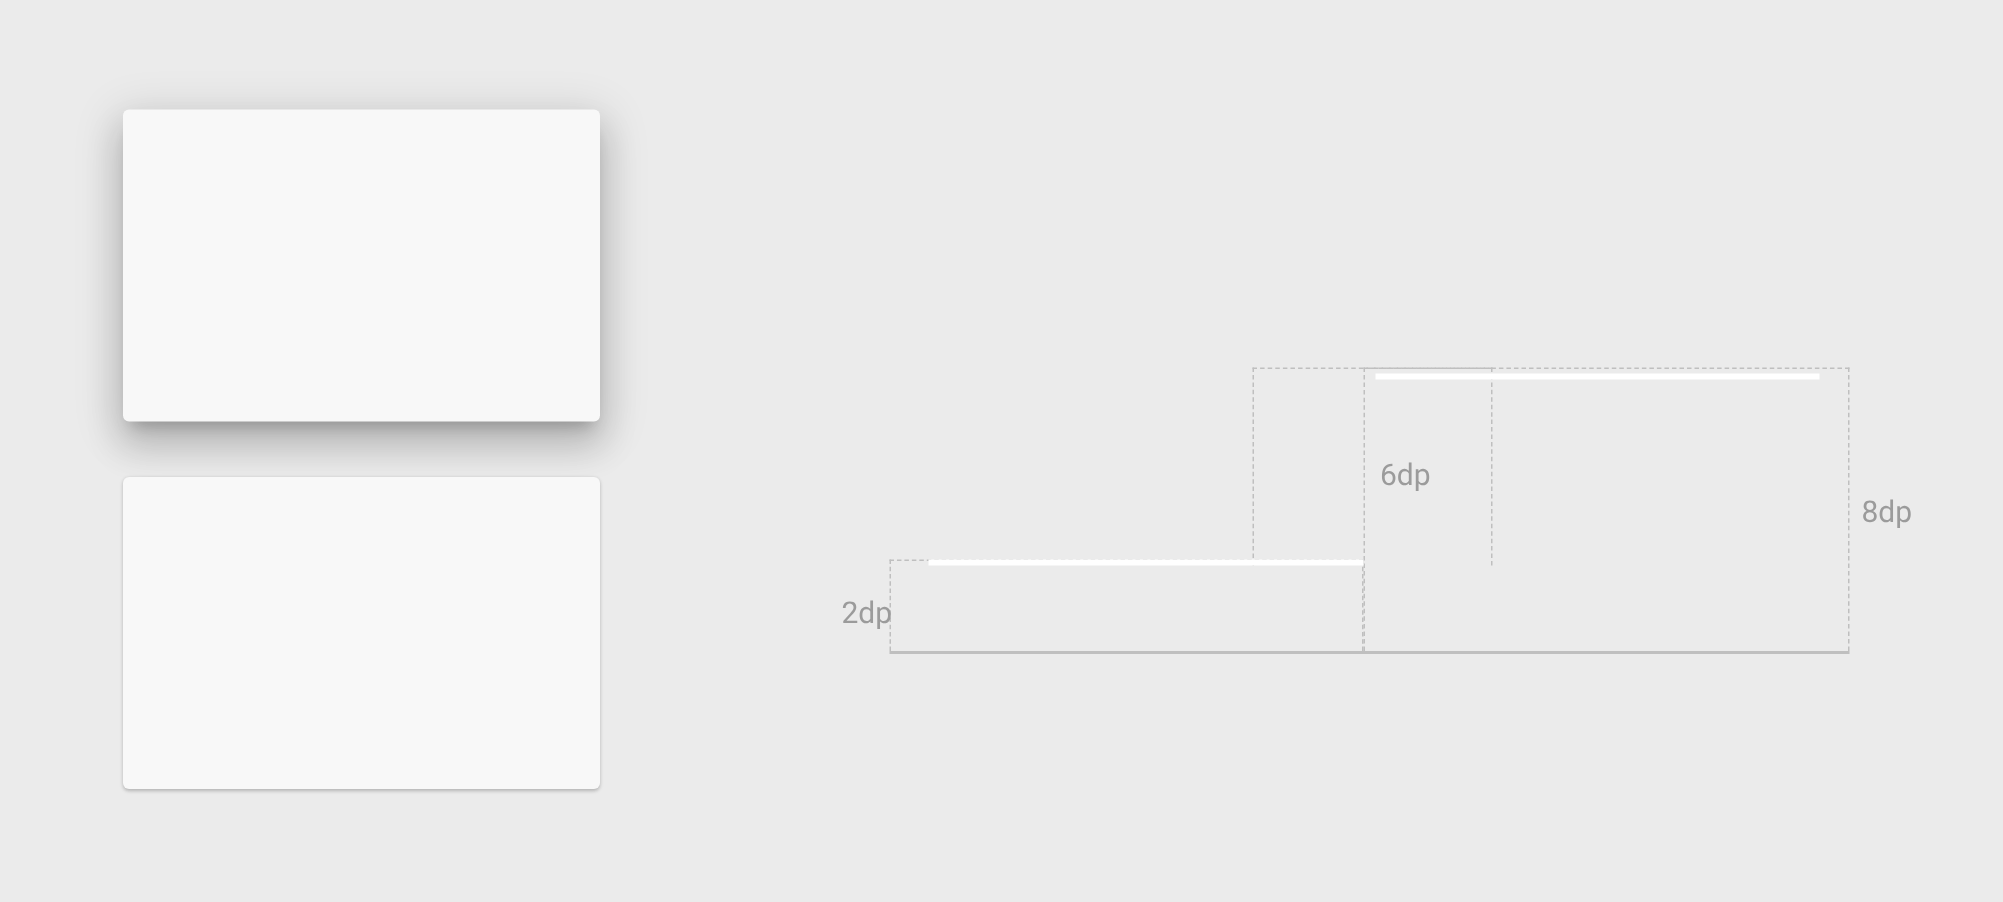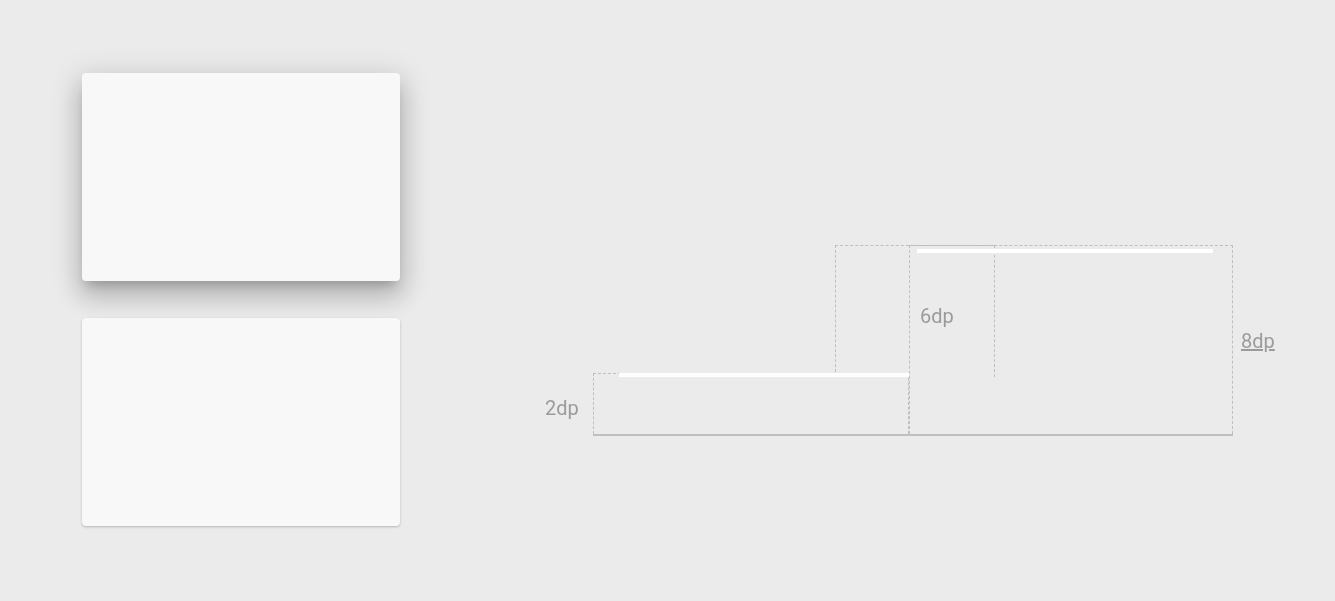--- a/index.html
+++ b/index.html
@@ -51,33 +51,32 @@
     }
     
     .label {
       position: absolute;
       color: #9b9b9b;
       font-size: 20px;
       line-height: 1;
     }
     
     .label-2dp {
-      left: 0px;
+      left: 16px;
       top: 153px;
     }
     
     .label-6dp {
       left: 375px;
       top: 61px;
     }
     
     .label-8dp {
       left: 696px;
       top: 86px;
-      text-decoration: underline;
     }
     
     
     .baseline {
       position: absolute;
       left: 48px;
       top: 189px;
       width: 640px;
       height: 0;
       border-top: 2px solid #bfbfbf;

